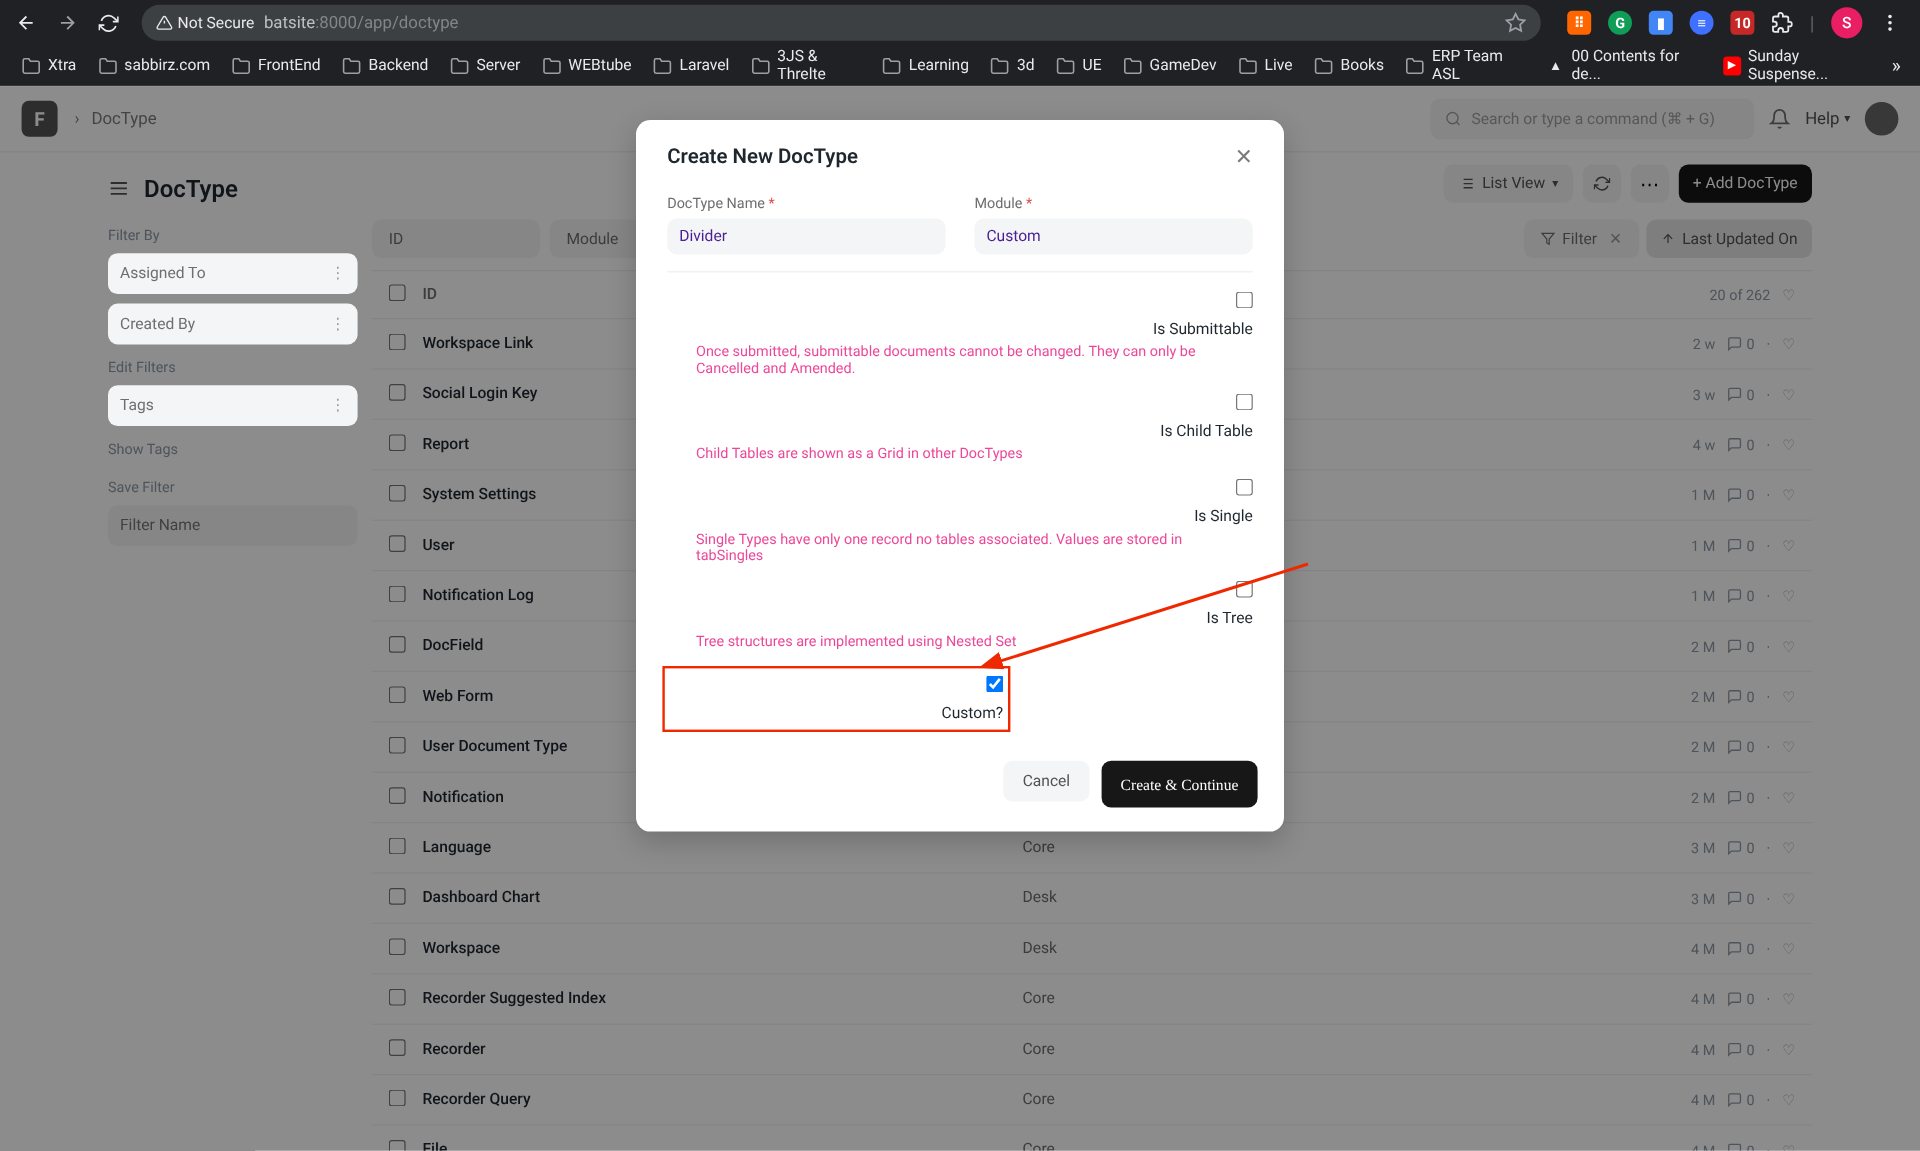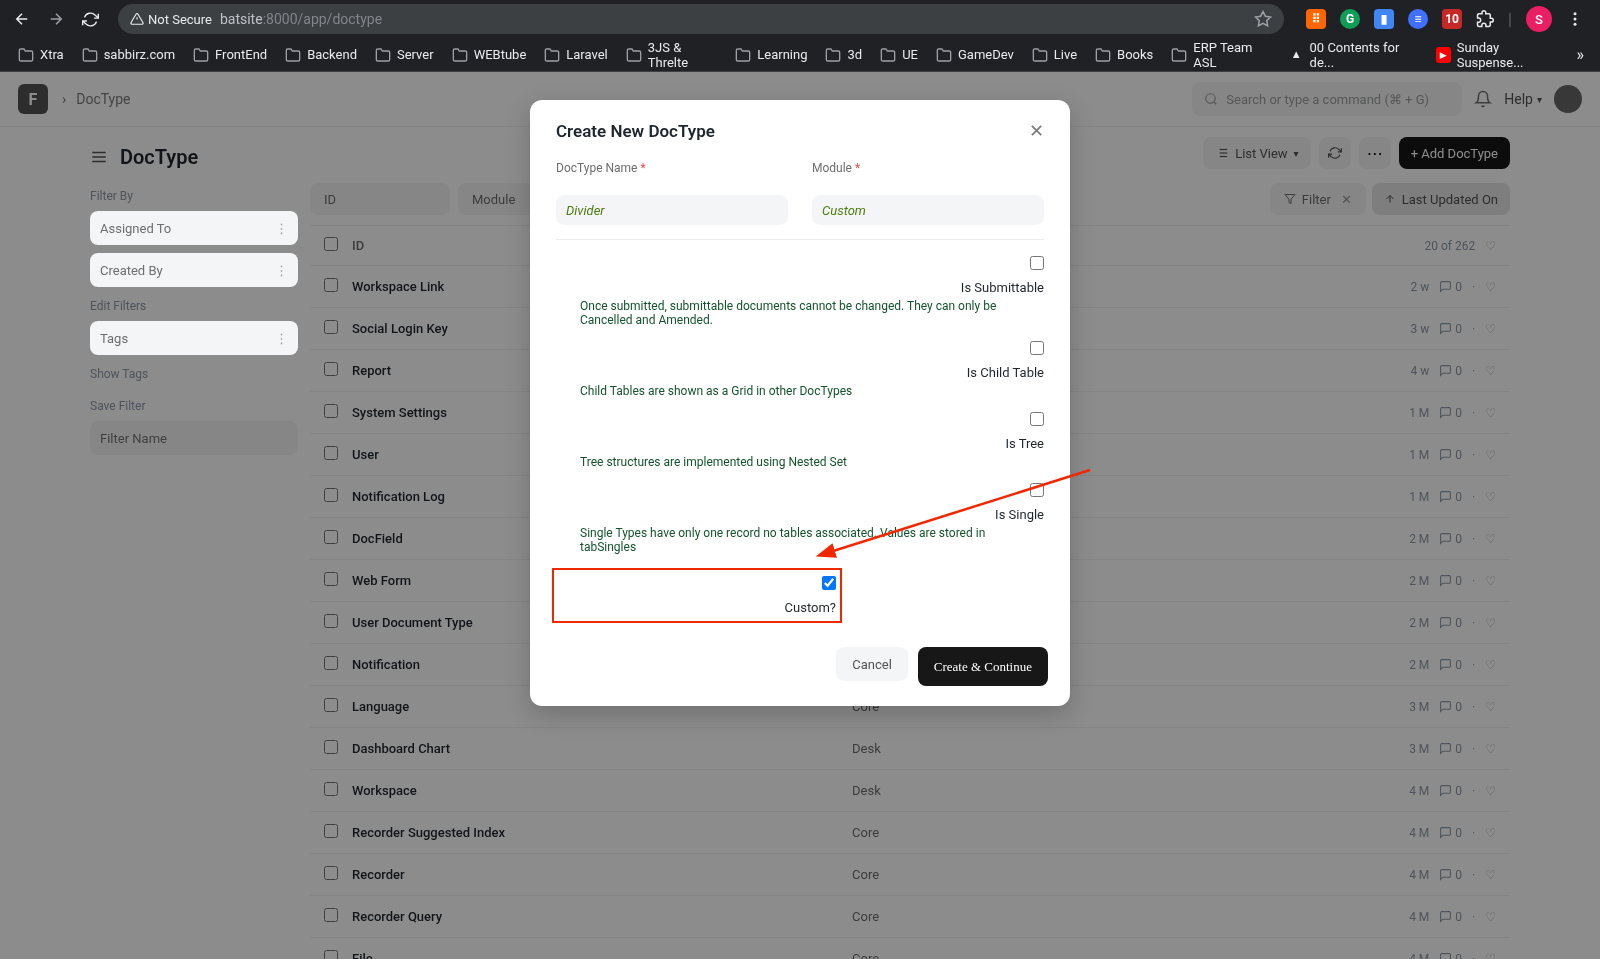--- a/index.html
+++ b/index.html
@@ -68,28 +68,28 @@
 
 
 .overlay { position: absolute; top: 72px; left: 0; right: 0; bottom: 0; background: rgba(0,0,0,0.45); }
 .modal { position: absolute; top: 100px; left: 50%; transform: translateX(-50%); width: 540px; background: #fff; border-radius: 12px; box-shadow: 0 8px 24px rgba(0,0,0,0.2); z-index: 10; }
 .modal-header { display: flex; align-items: center; padding: 20px 26px 8px; }
 .modal-title { font-size: 17px; font-weight: 600; color: #1f272e; }
 .modal-close { margin-left: auto; cursor: pointer; color: #7c7c7c; font-size: 18px; }
 .modal-body { padding: 12px 26px 8px; }
 .form-row { display: flex; gap: 24px; margin-bottom: 14px; }
 .form-group { flex: 1; }
-.form-label { font-size: 12px; color: #6e6e6e; margin-bottom: 20px; display: block; }
+.form-label { font-size: 12px; color: #6e6e6e; margin-bottom: 6px; display: block; }
 .req { color: #e24c4c; }
-.form-input { width: 100%; height: 30px; background: #f4f5f6; border: none; border-radius: 8px; padding: 0 10px; font-size: 13px; color: #4d7c0f; font-style: italic; }
+.form-input { width: 100%; height: 30px; background: #f4f5f6; border: none; border-radius: 8px; padding: 0 10px; font-size: 13px; color: #4c1d95; }
 .divider { border-top: 1px solid #eee; margin: 8px 0 16px; }
 .check-row { margin-bottom: 14px; }
 .check-line { display: flex; align-items: flex-end; gap: 10px; font-size: 13px; color: #1f272e; flex-direction: column; }
 .check-line input { width: 14px; height: 14px; }
-.check-desc { font-size: 12px; color: #14532d; margin-top: 4px; margin-left: 24px; }
+.check-desc { font-size: 12px; color: #ec4899; margin-top: 4px; margin-left: 24px; }
 .custom-box { border: 2.5px solid #ef2800; padding: 6px 4px 6px 0; margin-left: -4px; margin-bottom: 4px; display: inline-block; width: 290px; }
 .modal-footer { display: flex; justify-content: flex-end; gap: 10px; padding: 12px 22px 20px; }
 .btn-cancel { background: #f4f5f6; color: #525252; height: 34px; border-radius: 8px; padding: 0 16px; border: none; cursor: pointer; font-size: 13px; }
 .btn-create { background: #171717; color: #fff; height: 39px; border-radius: 8px; padding: 0 16px; border: none; cursor: pointer; font-size: 13px; font-family: Liberation Serif, serif; }
 
 .arrow-annot { position: absolute; top: 460px; left: 810px; z-index: 11; pointer-events: none; }
 </style>
 </head>
 <body>
 
@@ -607,31 +607,31 @@
       <label class="check-line">
           <input type="checkbox" style="">
           <span>Is Child Table</span>
         </label>
       <div class="check-desc">Child Tables are shown as a Grid in other DocTypes</div>
     </div>
 
     <div class="check-row">
       <label class="check-line">
           <input type="checkbox" style="">
+          <span>Is Single</span>
+        </label>
+      <div class="check-desc">Single Types have only one record no tables associated. Values are stored in tabSingles</div>
+    </div>
+
+    <div class="check-row">
+      <label class="check-line">
+          <input type="checkbox" style="">
           <span>Is Tree</span>
         </label>
       <div class="check-desc">Tree structures are implemented using Nested Set</div>
-    </div>
-
-    <div class="check-row">
-      <label class="check-line">
-          <input type="checkbox" style="">
-          <span>Is Single</span>
-        </label>
-      <div class="check-desc">Single Types have only one record no tables associated. Values are stored in tabSingles</div>
     </div>
 
     <div class="custom-box">
       <label class="check-line" style="padding-left:4px">
           <input type="checkbox" checked="" style="">
           <span>Custom?</span>
         </label>
     </div>
   </div>
   <div class="modal-footer">

